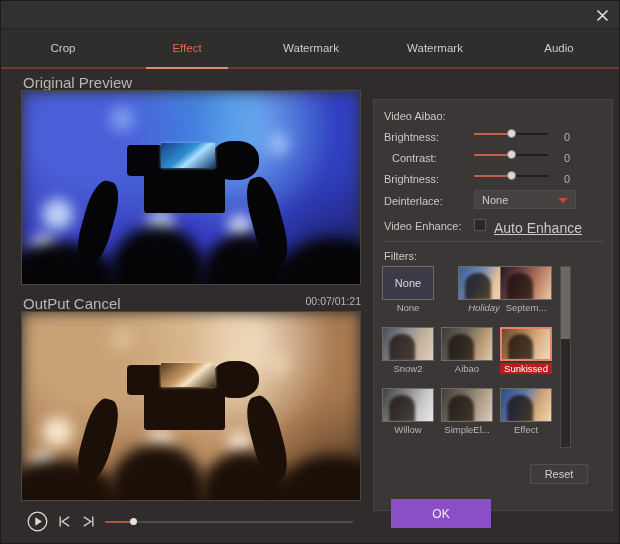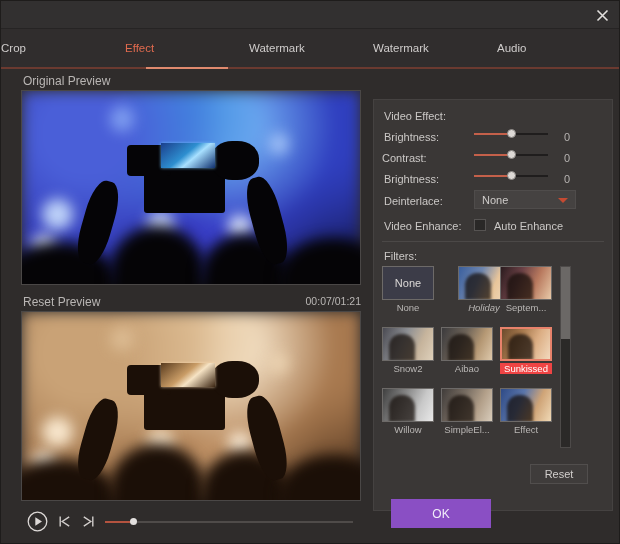--- a/index.html
+++ b/index.html
@@ -19,29 +19,29 @@
   .title-text{position:absolute;left:16px;top:8px;font-size:11.5px;color:#d6d3d1;
     letter-spacing:.1px;white-space:nowrap;}
   .close-btn{position:absolute;right:6px;top:3px;width:26px;height:22px;
     display:flex;align-items:center;justify-content:center;cursor:pointer;}
   .close-btn svg{display:block;}
 
   
   .tabbar{position:absolute;left:0;top:28px;width:620px;height:40px;
     background:#302d2d;}
   .tabs{position:absolute;left:0;top:0;width:620px;height:38px;display:flex;}
-  .tab{flex:1 1 0;height:38px;display:flex;align-items:center;
+  .tab{flex:1 1 0;height:38px;display:flex;align-items:center;justify-content:center;
     font-size:11.5px;color:#cfcccb;cursor:pointer;user-select:none;}
   .tab.active{color:#e06a4e;}
   .tabline{position:absolute;left:0;top:38px;width:620px;height:2px;background:#6b3a30;}
   .tabline-active{position:absolute;top:38px;height:2px;background:#e08a6e;}
 
   
   .left{position:absolute;left:0;top:70px;width:370px;height:474px;background:#2f2c2b;}
-  .pv-label{position:absolute;font-size:12px;color:#b9b6b4;}
+  .pv-label{position:absolute;font-size:15px;color:#b9b6b4;}
   .pv-time{position:absolute;font-size:10.5px;color:#b9b6b4;right:10px;}
 
   .video{position:absolute;left:20px;width:340px;border:1px solid #4a4746;
     box-sizing:border-box;overflow:hidden;}
   .video1{top:19px;height:195px;}
   .video2{top:240px;height:190px;}
 
   
   .photo{position:absolute;inset:0;}
   .ph-base{position:absolute;inset:0;}
@@ -76,34 +76,34 @@
 
   .dropdown{position:absolute;height:19px;background:#454241;border:1px solid #4f4c4b;
     box-sizing:border-box;cursor:pointer;}
   .dd-text{position:absolute;left:7px;top:3px;font-size:11px;color:#cecbc9;}
   .dd-arrow{position:absolute;right:7px;top:7px;width:0;height:0;
     border-left:5px solid transparent;border-right:5px solid transparent;
     border-top:5px solid #c44a32;}
 
   .checkbox{position:absolute;width:12px;height:12px;background:#2a2827;
     border:1px solid #565352;box-sizing:border-box;cursor:pointer;}
-  .cb-label{position:absolute;font-size:11px;color:#cbc8c6;}
+  .cb-label{position:absolute;font-size:14px;color:#cbc8c6;text-decoration:underline;}
 
   .divider{position:absolute;height:1px;background:#4b4847;}
 
   
   .fgrid{position:absolute;left:8px;top:24px;width:168px;}
   .fcell{position:absolute;width:52px;}
   .fthumb{position:absolute;left:0;top:0;width:52px;height:34px;
     border:1px solid #6d6a68;box-sizing:border-box;overflow:hidden;cursor:pointer;}
   .fthumb.none{background:#3c3c48;display:flex;align-items:center;justify-content:center;}
   .fthumb.sel{border:2px solid #e8826b;}
   .fname{position:absolute;top:36px;width:52px;text-align:center;font-size:9.5px;
     color:#b9b6b4;white-space:nowrap;overflow:hidden;}
-  .fname.sel{background:#ef4444;color:#fff;}
+  .fname.sel{background:#b91c1c;color:#fff;}
   .none-txt{font-size:11px;color:#dcd9d7;}
 
   .scrollbar{position:absolute;width:11px;background:#2b2928;
     border:1px solid #4d4a49;box-sizing:border-box;cursor:pointer;}
   .scroll-thumb{position:absolute;left:0;width:9px;background:#6b6866;}
 
   .reset-btn{position:absolute;height:20px;background:#3f3c3b;border:1px solid #514e4d;
     box-sizing:border-box;display:flex;align-items:center;justify-content:center;
     font-size:11px;color:#d2cfcd;cursor:pointer;}
 
@@ -179,21 +179,21 @@
         <div class="silh" style="left:36%;top:38%;width:24%;height:25%;border-radius:3px;"></div>
         <div class="silh" style="left:31%;top:28%;width:13%;height:16%;border-radius:4px;"></div>
         <div class="silh" style="left:56%;top:26%;width:14%;height:20%;border-radius:45%;"></div>
 
         <div style="position:absolute;left:41%;top:27%;width:16%;height:13%;
              background:linear-gradient(140deg,#1b3f8d,#2e8fd0 45%,#a8e0ff 60%,#10306e 100%);
              box-shadow:0 0 3px rgba(120,200,255,.8);"></div>
       </div>
     </div>
 
-    <div class="pv-label" style="left:22px;top:224px;">Reset Preview</div>
+    <div class="pv-label" style="left:22px;top:224px;">OutPut Cancel</div>
     <div class="pv-time" style="top:224px;">00:07/01:21</div>
 
     <div class="video video2">
       <div class="photo">
         <div class="ph-base blur" style="background:
              radial-gradient(circle at 18% 22%, #c9a276 0 14%, transparent 46%),
              radial-gradient(circle at 40% 10%, #e3c49b 0 12%, transparent 42%),
              radial-gradient(circle at 62% 18%, #f0dcc0 0 10%, transparent 40%),
              radial-gradient(circle at 84% 14%, #a8794f 0 16%, transparent 48%),
              radial-gradient(circle at 8% 62%, #9a6c44 0 18%, transparent 52%),
@@ -243,31 +243,31 @@
         <div class="seek-track"></div>
         <div class="seek-fill" id="seek-fill" style="width: 29.76px;"></div>
         <div class="seek-knob" id="seek-knob" style="left: 25.26px;"></div>
       </div>
     </div>
   </div>
 
   <div class="right">
     <div class="panel">
 
-      <div class="sec-title" style="left:10px;top:10px;">Video Effect:</div>
+      <div class="sec-title" style="left:10px;top:10px;">Video Aibao:</div>
 
       <div class="row-label" style="left:10px;top:31px;">Brightness:</div>
       <div class="sld" style="left:100px;top:28px;">
         <div class="sld-track"></div>
         <div class="sld-fill" id="br-fill" style="width: 37px;"></div>
         <div class="sld-knob" id="br-knob" style="left: 32.5px;"></div>
       </div>
       <div class="val" style="left:182px;top:31px;">0</div>
 
-      <div class="row-label" style="left:8px;top:52px;">Contrast:</div>
+      <div class="row-label" style="left:18px;top:52px;">Contrast:</div>
       <div class="sld" style="left:100px;top:49px;">
         <div class="sld-track"></div>
         <div class="sld-fill" id="ct-fill" style="width: 37px;"></div>
         <div class="sld-knob" id="ct-knob" style="left: 32.5px;"></div>
       </div>
       <div class="val" style="left:182px;top:52px;">0</div>
 
       <div class="row-label" style="left:10px;top:73px;">Brightness:</div>
       <div class="sld" style="left:100px;top:70px;">
         <div class="sld-track"></div>

